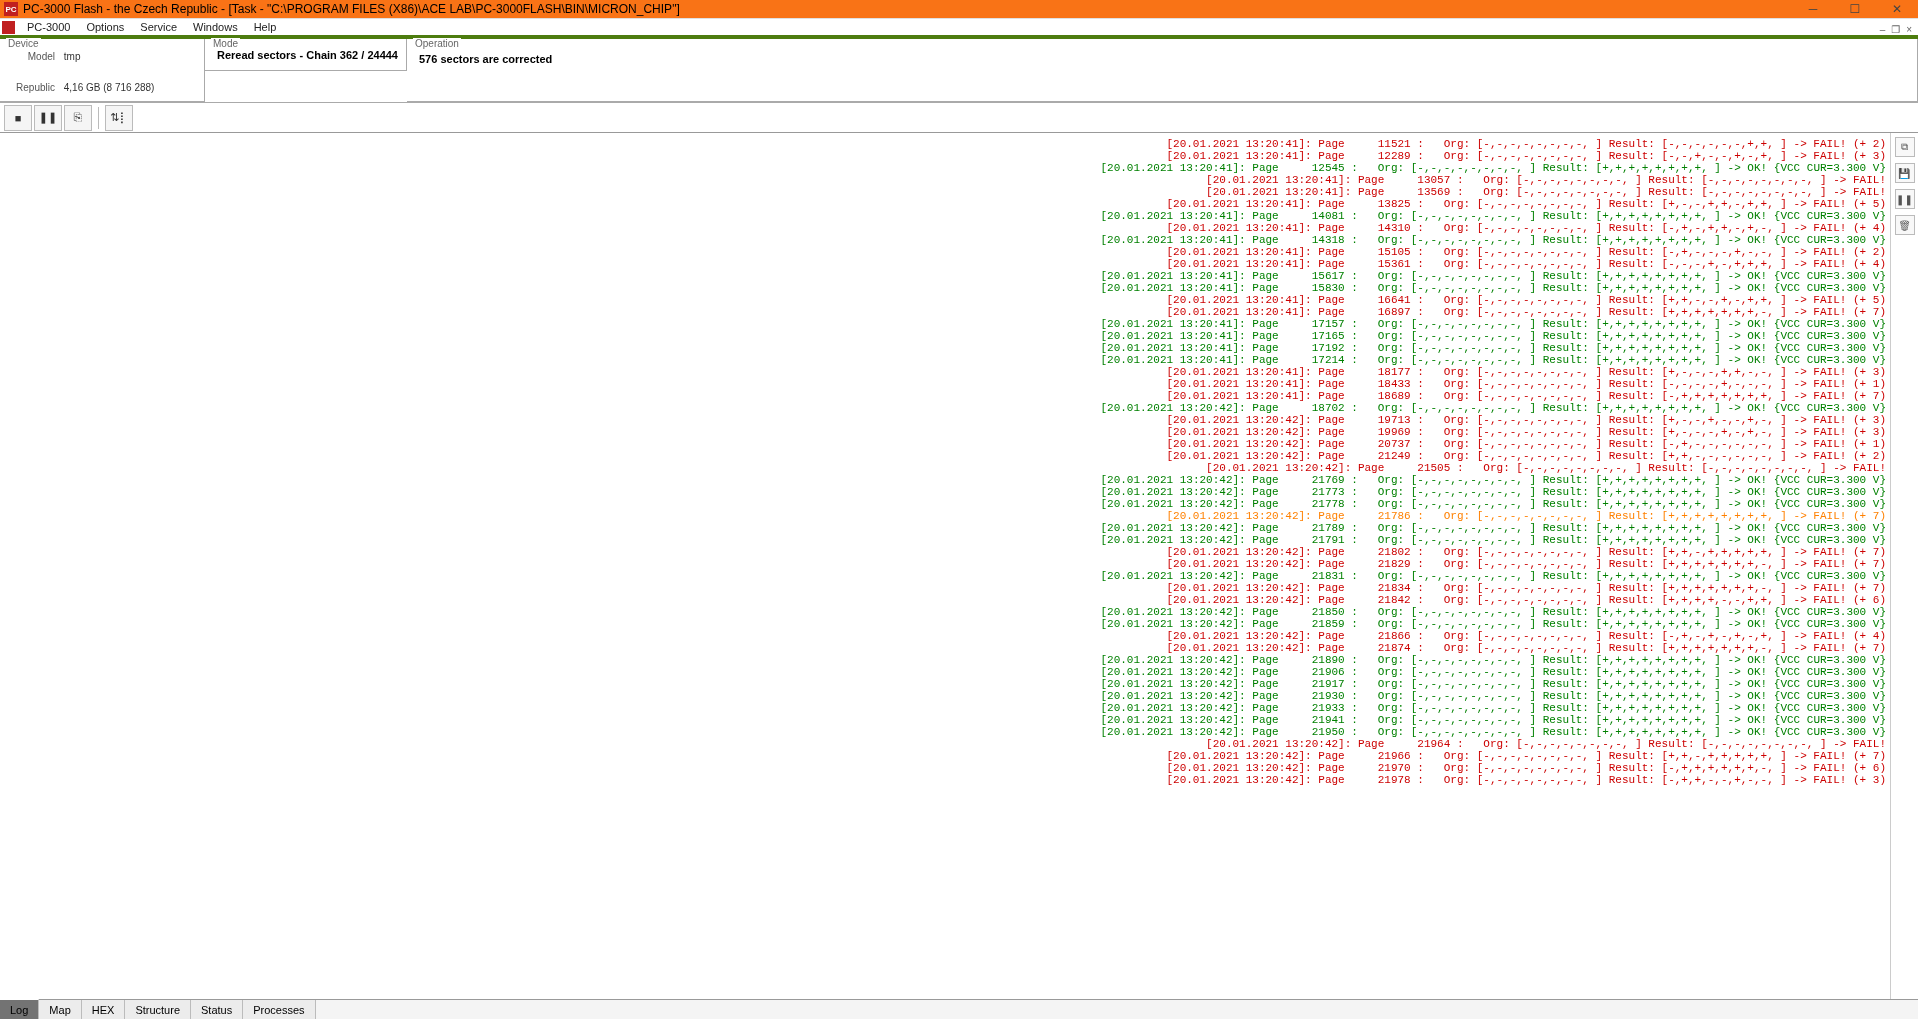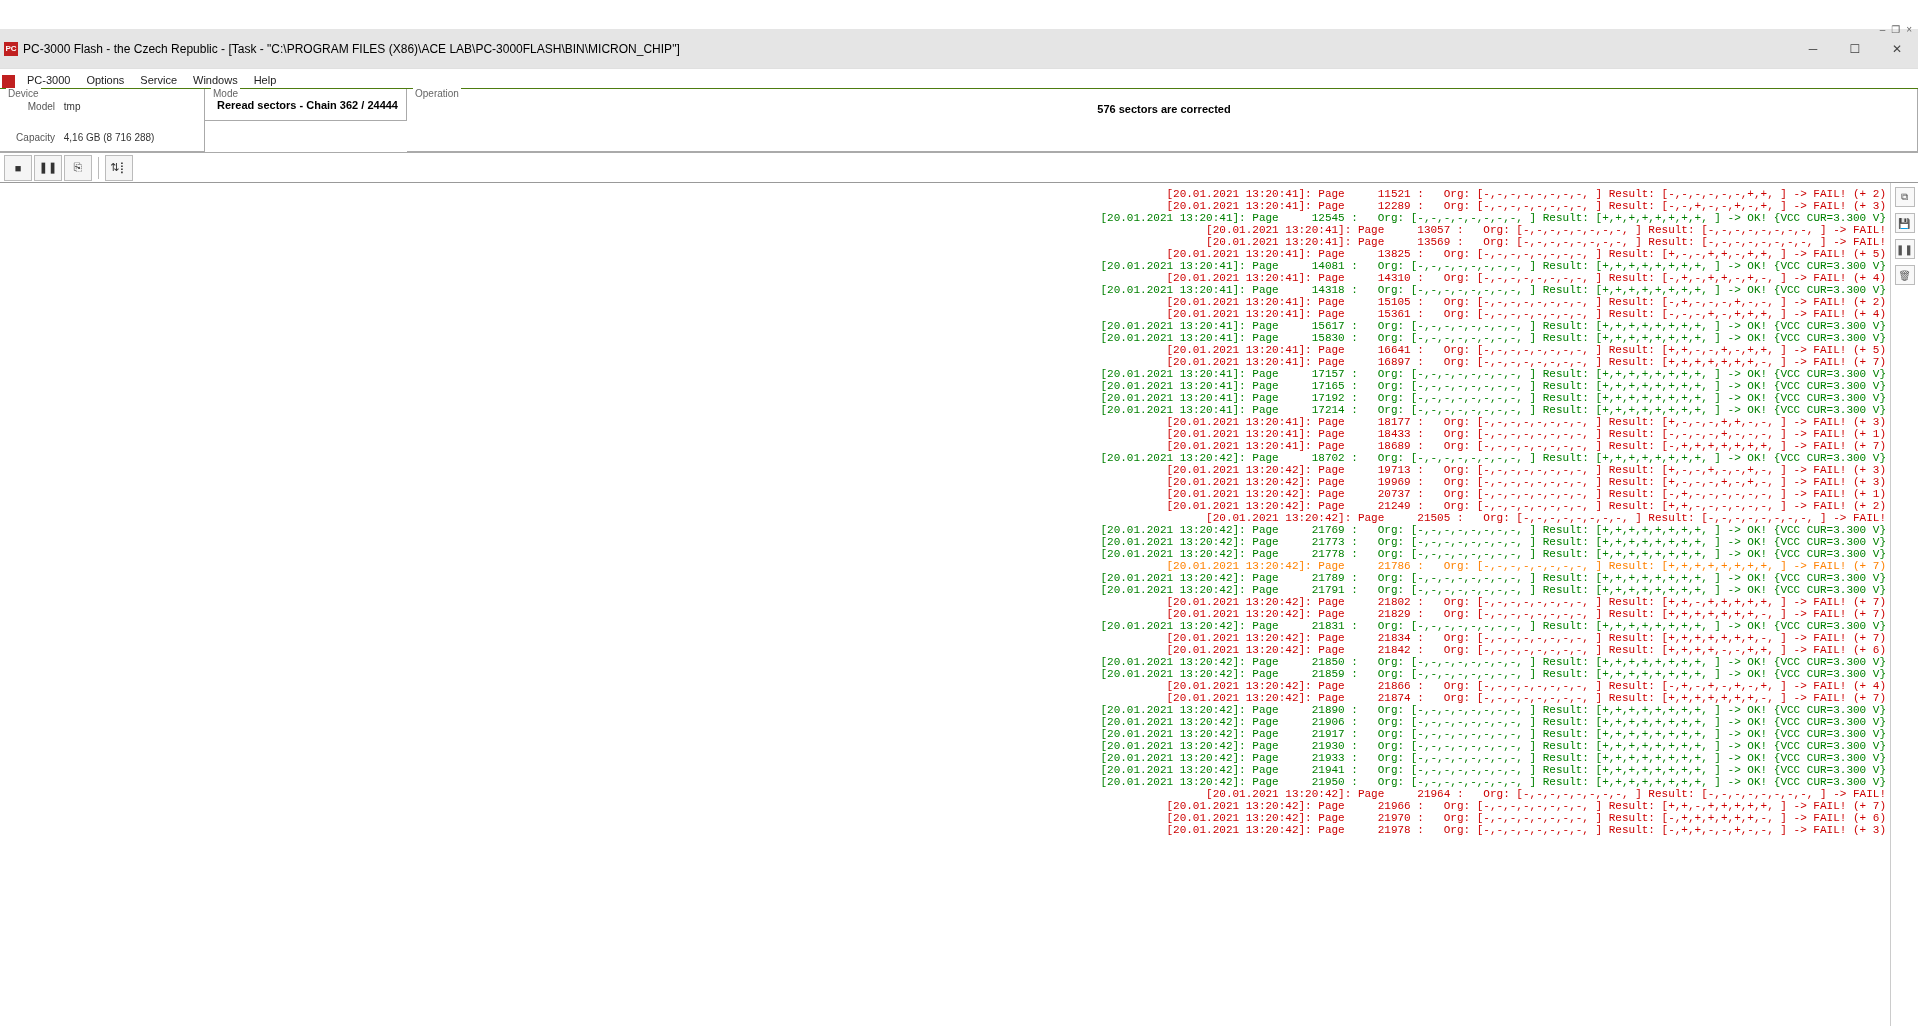--- a/index.html
+++ b/index.html
@@ -1,42 +1,42 @@
 <!DOCTYPE html>
 <html><head>
 <meta charset="utf-8">
 <style>
   * { box-sizing: border-box; margin: 0; padding: 0; }
   body { font-family: "Segoe UI", Tahoma, sans-serif; font-size: 11px; background: #fff; overflow: hidden; }
   
-  .titlebar { height: 40px; background: #e5e5e5; display: flex; align-items: center; padding-left: 4px; border-bottom: 1px solid #e0e0e0; margin-top: 29px; }
+  .titlebar { height: 19px; background: #f97316; display: flex; align-items: center; padding-left: 4px; border-bottom: 1px solid #e0e0e0; }
   .titlebar .app-icon { width: 14px; height: 14px; background: #c02020; margin-right: 5px; display: inline-flex; align-items: center; justify-content: center; color: #fff; font-size: 8px; font-weight: bold; }
   .titlebar .title { flex: 1; font-size: 12px; color: #000; }
   .titlebar .winbtns { display: flex; }
   .titlebar .winbtn { width: 42px; height: 22px; display: flex; align-items: center; justify-content: center; color: #444; font-size: 12px; cursor: pointer; }
   
-  .menubar { height: 20px; display: flex; align-items: flex-end; border-bottom: 1px solid #4d7c0f; padding-left: 2px; }
+  .menubar { height: 20px; display: flex; align-items: center; border-bottom: 4px solid #4d7c0f; padding-left: 2px; }
   .menubar .app-icon-small { width: 13px; height: 13px; background: #c02020; margin-right: 4px; }
   .menubar .mitem { padding: 2px 8px; cursor: pointer; color: #222; }
   
   .mdictrl { position: absolute; right: 6px; top: 24px; display: flex; gap: 6px; color: #666; font-size: 10px; }
   .mdictrl span { cursor: pointer; }
   
   .infobar { display: flex; border-bottom: 1px solid #aaa; min-height: 64px; }
   .device-panel { width: 205px; border: 1px solid #aaa; border-top: none; border-left: none; position: relative; }
   .device-panel .grp-label { position: absolute; top: -1px; left: 6px; padding: 0 2px; background: #fff; color: #666; font-size: 10px; }
   .device-panel .row { padding: 1px 10px; color: #333; font-size: 10px; }
   .device-panel .row.first { padding-top: 12px; }
   .device-panel .lbl { display: inline-block; width: 45px; text-align: right; margin-right: 6px; color: #555; }
   
   .right-panel { flex: 1; display: flex; }
   .mode-box { border: 1px solid #aaa; border-top: none; border-left: none; position: relative; height: 32px; padding: 10px 8px 2px 12px; }
   .mode-box .grp-label { position: absolute; top: -1px; left: 6px; padding: 0 2px; background: #fff; color: #666; font-size: 10px; }
   .mode-box .txt { font-weight: bold; color: #000; font-size: 11px; }
-  .operation-box { border: 1px solid #aaa; border-top: none; border-left: none; position: relative; flex: 1; padding: 14px 8px 2px 12px; text-align: center; }
+  .operation-box { border: 1px solid #aaa; border-top: none; border-left: none; position: relative; flex: 1; padding: 14px 8px 2px 12px; }
   .operation-box .grp-label { position: absolute; top: -1px; left: 6px; padding: 0 2px; background: #fff; color: #666; font-size: 10px; }
   .operation-box .txt { font-weight: bold; color: #000; font-size: 11px; }
   
   .toolbar { height: 30px; border-bottom: 1px solid #999; display: flex; align-items: center; padding: 2px 4px; gap: 2px; }
   .tbtn { width: 28px; height: 26px; border: 1px solid #bbb; background: #f5f5f5; display: flex; align-items: center; justify-content: center; cursor: pointer; color: #333; font-size: 11px; }
   .tsep { width: 1px; height: 22px; background: #bbb; margin: 0 4px; }
   
   .content { position: relative; height: calc(100vh - 160px); display: flex; text-align: right; }
   .log-area { flex: 1; overflow-y: scroll; padding: 5px 4px; font-family: "Courier New", monospace; font-size: 11px; line-height: 12px; white-space: pre; }
   .log-line { font-family: "Courier New", monospace; }
@@ -84,21 +84,21 @@
 </div>
 
 <div class="infobar">
   <div class="device-panel">
     <span class="grp-label">Device</span>
     <div class="row first">
       <span class="lbl">Model</span>
       <span>tmp</span>
     </div>
     <div class="row" style="margin-top:18px;">
-      <span class="lbl">Capacity</span>
+      <span class="lbl">Republic</span>
       <span>4,16 GB (8 716 288)</span>
     </div>
   </div>
   <div class="right-panel">
     <div class="mode-box">
       <span class="grp-label">Mode</span>
       <span class="txt">Reread sectors - Chain 362 / 24444</span>
     </div>
     <div class="operation-box">
       <span class="grp-label">Operation</span>

